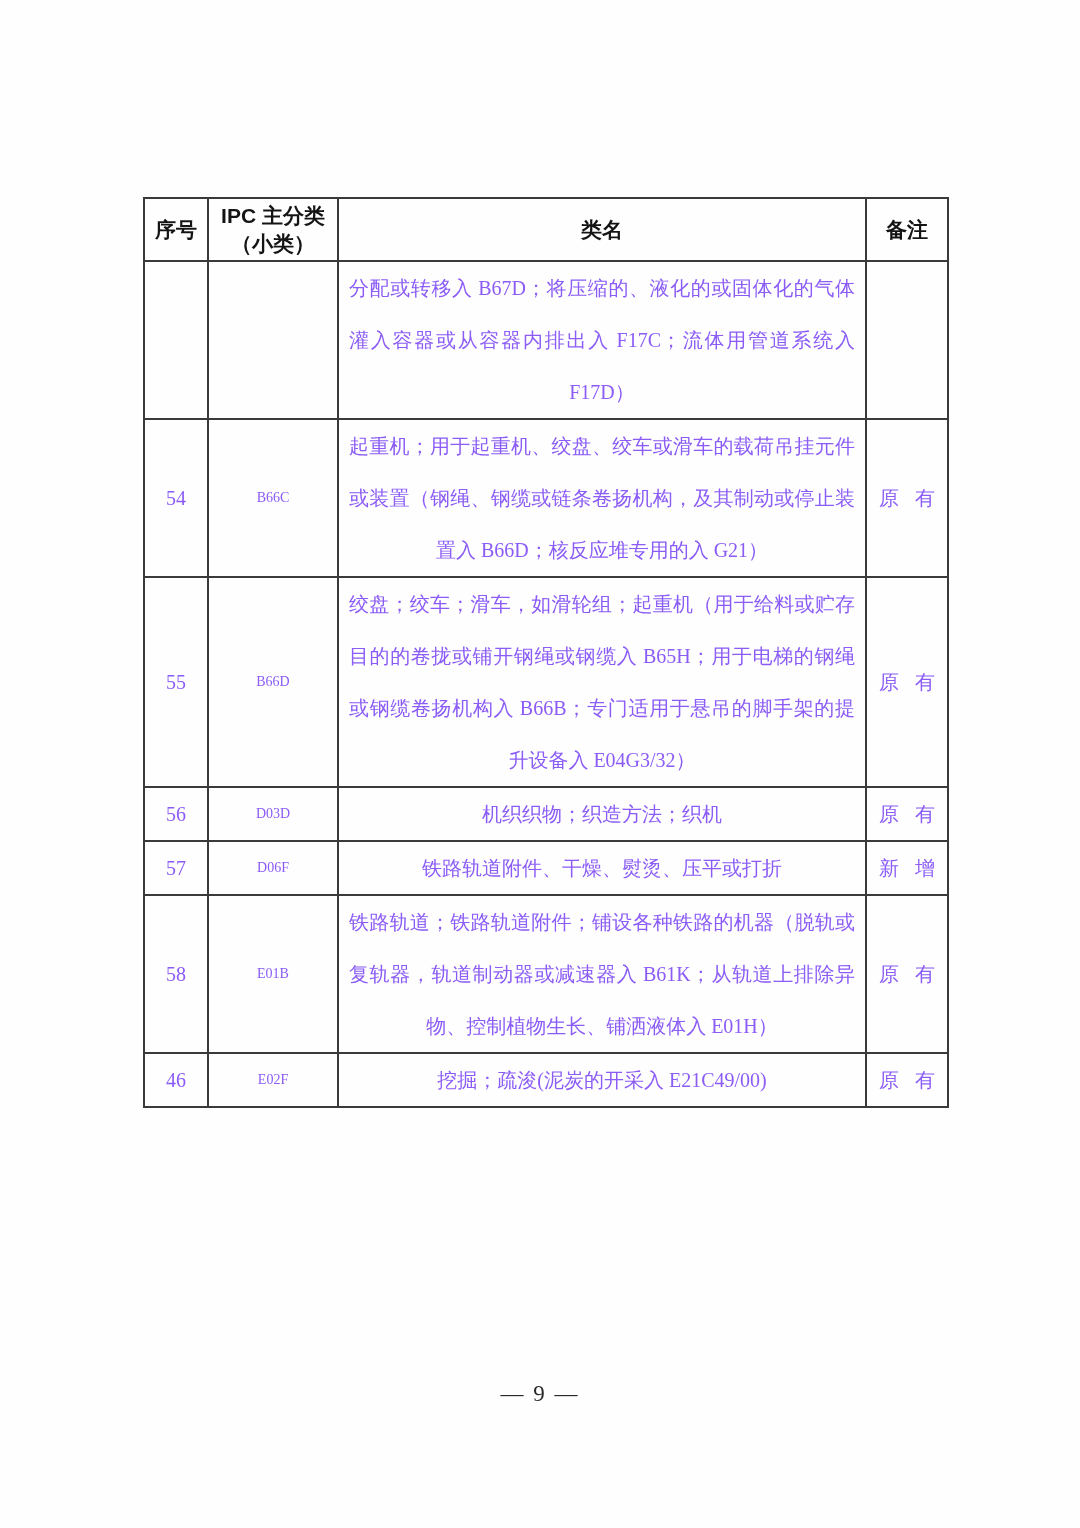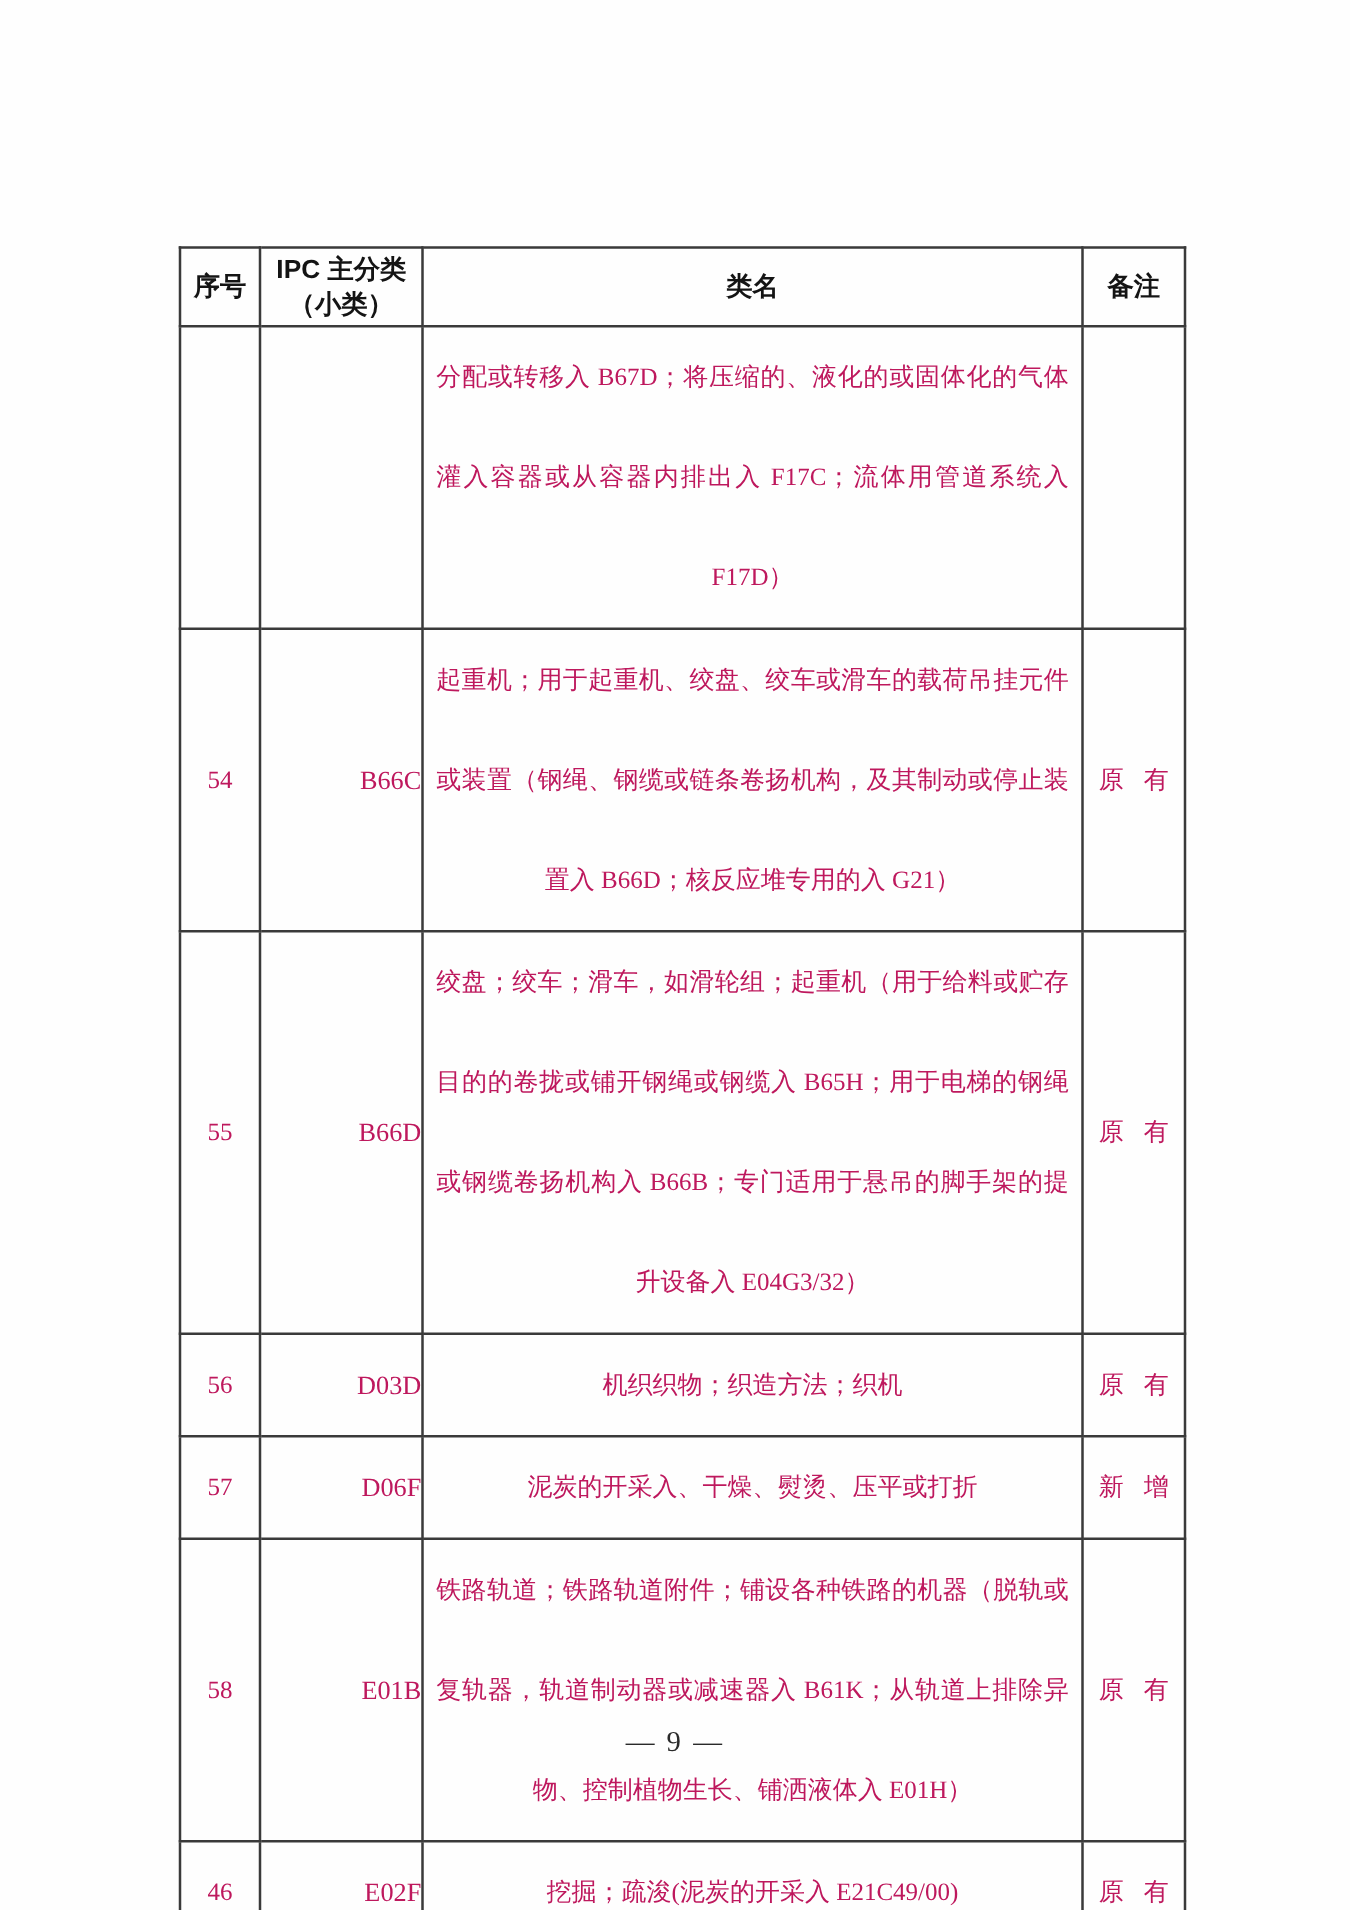--- a/index.html
+++ b/index.html
@@ -46,29 +46,28 @@
     font-family: "Liberation Sans", "DejaVu Sans", sans-serif;
     font-weight: bold;
     font-size: 21px;
     line-height: 28px;
     height: 61px;
     text-align: center;
     color: #141414;
   }
   .cls-table td {
     font-size: 20px;
-    line-height: 80px;
-    color: #be185d;
+    line-height: 52px;
+    color: #8b5cf6;
   }
   td.cell-index, td.cell-ipc, td.cell-remark {
     text-align: center;
   }
   td.cell-ipc {
-    font-size: 21px;
-    text-align: right;
+    font-size: 14px;
   }
   td.cell-name {
     padding: 0 10px;
     text-align: justify;
     text-align-last: center;
   }
   td.cell-remark {
     padding: 0 12px;
     text-align: justify;
     text-align-last: justify;
@@ -139,21 +138,21 @@
         </tr>
         <tr>
           <td class="cell-index">56</td>
           <td class="cell-ipc">D03D</td>
           <td class="cell-name">机织织物；织造方法；织机</td>
           <td class="cell-remark">原有</td>
         </tr>
         <tr>
           <td class="cell-index">57</td>
           <td class="cell-ipc">D06F</td>
-          <td class="cell-name">泥炭的开采入、干燥、熨烫、压平或打折</td>
+          <td class="cell-name">铁路轨道附件、干燥、熨烫、压平或打折</td>
           <td class="cell-remark">新增</td>
         </tr>
         <tr>
           <td class="cell-index">58</td>
           <td class="cell-ipc">E01B</td>
           <td class="cell-name">铁路轨道；铁路轨道附件；铺设各种铁路的机器（脱轨或复轨器，轨道制动器或减速器入 B61K；从轨道上排除异物、控制植物生长、铺洒液体入 E01H）</td>
           <td class="cell-remark">原有</td>
         </tr>
         <tr>
           <td class="cell-index">46</td>

